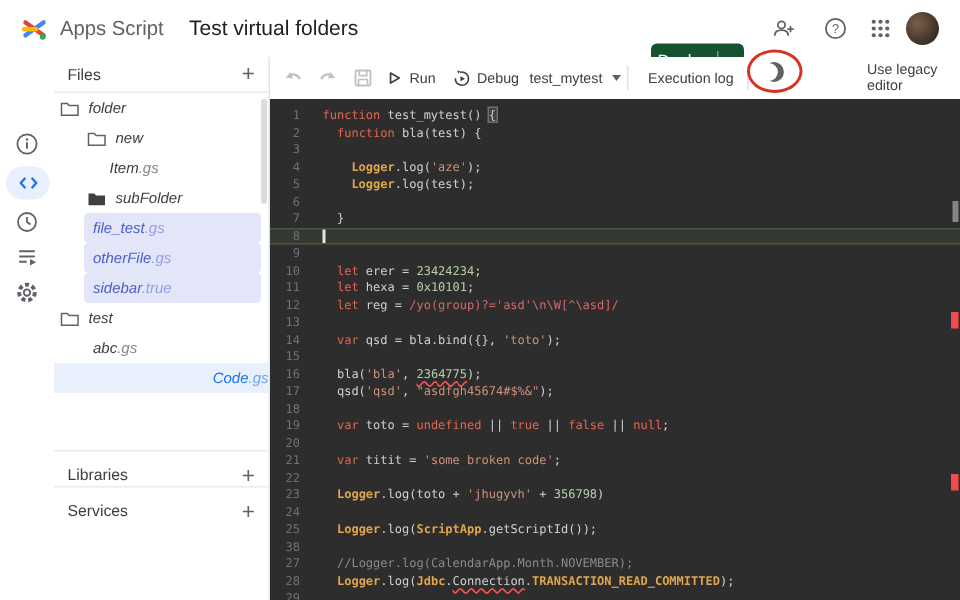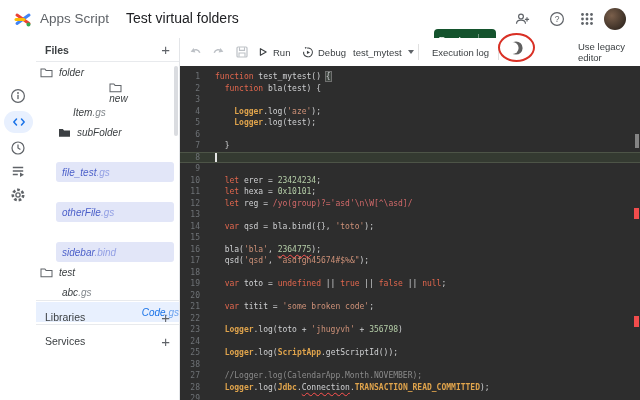--- a/index.html
+++ b/index.html
@@ -20,26 +20,26 @@
           background:radial-gradient(circle at 35% 35%, #7a5f4b, #3a2e25 72%);}
   
   .rail{position:absolute;left:0;top:38px;width:36px;height:362px;background:#fff;border-right:1px solid #eceef0;}
   .rail .ric{position:absolute;left:10px;width:16px;height:16px;}
   .pill{position:absolute;left:4px;top:73px;width:29px;height:22px;border-radius:11px;background:#e8f0fe;
         display:flex;align-items:center;justify-content:center;}
   
   .files{position:absolute;left:36px;top:38px;width:144px;height:362px;background:#fff;border-right:1px solid #e3e5e8;box-sizing:border-box;}
   .files-header{position:absolute;left:0;top:0;width:100%;height:24px;border-bottom:1px solid #e8eaed;
                 box-sizing:border-box;display:flex;align-items:center;justify-content:space-between;padding:0 9px;}
-  .files-title{font-size:10.5px;font-weight:bold;color:#3c4043;}
+  .files-title{font-size:10.5px;font-weight:normal;color:#3c4043;}
   .plus{font-size:15px;font-weight:400;color:#5f6368;line-height:1;cursor:pointer;}
   .tree{position:absolute;left:0;top:24px;width:100%;font-style:italic;}
   .trow{height:20px;display:flex;align-items:center;font-size:10px;color:#3c4043;cursor:pointer;}
   .trow .ficon{display:flex;margin-right:6px;flex:none;}
-  .trow.chip{margin-left:20px;margin-right:5px;background:#e2e6f8;border-radius:3px;color:#4b5fc9;margin-top:20px;}
+  .trow.chip{margin-left:20px;margin-right:5px;background:#e2e6f8;border-radius:3px;color:#4b5fc9;}
   .trow.chip .fext{color:#93a0e4;}
   .trow.selected{background:#e8f0fe;color:#1a73e8;}
   .trow.selected .fext{color:#6ba2ee;}
   .fext{color:#80868b;}
   .section{position:absolute;left:0;width:100%;height:24px;border-top:1px solid #e8eaed;box-sizing:border-box;
            display:flex;align-items:center;justify-content:space-between;padding:16px 9px;}
   .section-title{font-size:10.5px;color:#3c4043;}
   .fscroll{position:absolute;right:1px;top:28px;width:4px;height:70px;background:#dadce0;border-radius:2px;}
   
   .toolbar{position:absolute;left:180px;top:38px;width:460px;height:28px;background:#fff;}
@@ -148,21 +148,21 @@
     </div>
     <div class="tree">
         <div class="trow dir" style="padding-left: 4px;">
           <span class="ficon">
             <svg width="13" height="11" viewBox="0 0 14 12">
               <path d="M1 2.2 h4.2 l1.3 1.5 H13 v7 H1 z" fill="none" stroke="#5f6368" stroke-width="1.1"></path>
             </svg>
           </span>
           <span>folder</span>
         </div>
-        <div class="trow dir" style="padding-left: 22px; flex-direction: column;">
+        <div class="trow dir" style="padding-left: 22px;">
           <span class="ficon">
             <svg width="13" height="11" viewBox="0 0 14 12">
               <path d="M1 2.2 h4.2 l1.3 1.5 H13 v7 H1 z" fill="none" stroke="#5f6368" stroke-width="1.1"></path>
             </svg>
           </span>
           <span>new</span>
         </div>
         <div class="trow plain" style="padding-left: 37px;">
           <span>Item<span class="fext">.gs</span></span>
         </div>
@@ -174,21 +174,21 @@
           </span>
           <span>subFolder</span>
         </div>
         <div class="trow chip" style="padding-left: 6px;">
           <span>file_test<span class="fext">.gs</span></span>
         </div>
         <div class="trow chip" style="padding-left: 6px;">
           <span>otherFile<span class="fext">.gs</span></span>
         </div>
         <div class="trow chip" style="padding-left: 6px;">
-          <span>sidebar<span class="fext">.bind</span></span>
+          <span>sidebar<span class="fext">.true</span></span>
         </div>
         <div class="trow dir" style="padding-left: 4px;">
           <span class="ficon">
             <svg width="13" height="11" viewBox="0 0 14 12">
               <path d="M1 2.2 h4.2 l1.3 1.5 H13 v7 H1 z" fill="none" stroke="#5f6368" stroke-width="1.1"></path>
             </svg>
           </span>
           <span>test</span>
         </div>
         <div class="trow plain" style="padding-left: 26px;">

